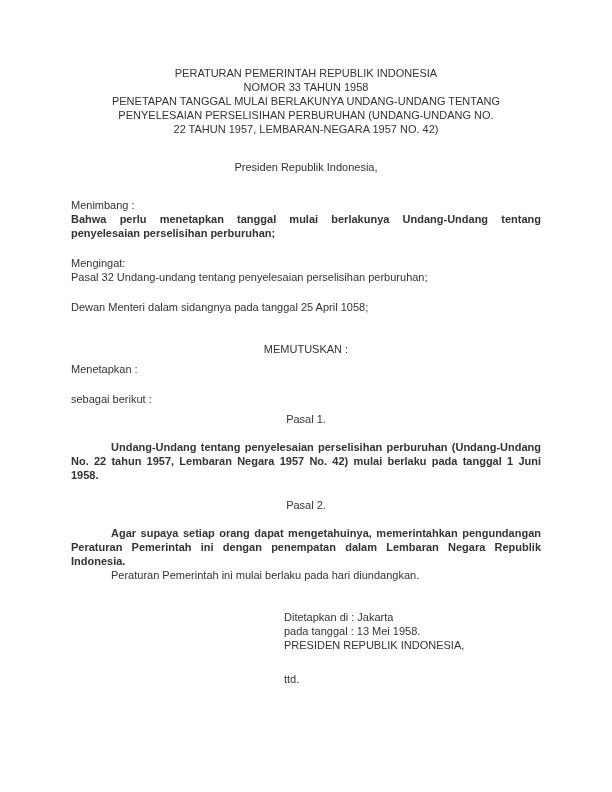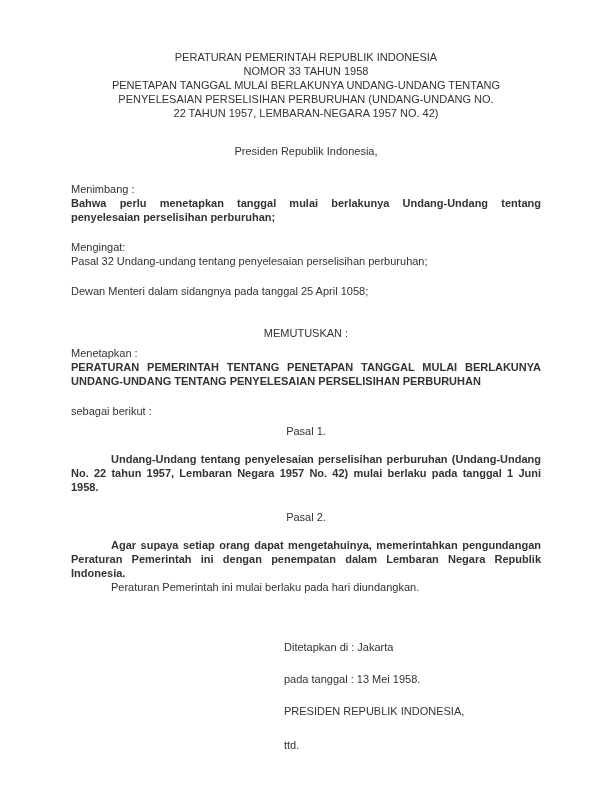--- a/index.html
+++ b/index.html
@@ -17,21 +17,21 @@
   .page {
     position: relative;
     width: 612px;
     height: 792px;
     background: #ffffff;
     overflow: hidden;
   }
   .content {
     position: absolute;
     left: 71px;
-    top: 50px;
+    top: 66px;
     width: 470px;
   }
   .ln {
     font-size: 11px;
     line-height: 14px;
     white-space: pre-wrap;
   }
   .center { text-align: center; }
   .just {
     text-align: justify;
@@ -42,21 +42,20 @@
   .gap-6 { height: 6px; }
   .gap-14 { height: 14px; }
   .gap-16 { height: 16px; }
   .gap-20 { height: 20px; }
   .gap-24 { height: 24px; }
   .gap-28 { height: 28px; }
   .sig {
     margin-left: 213px;
     font-size: 11px;
     line-height: 14px;
-    margin-top: 18px;
   }
   .ttd {
     margin-left: 213px;
     width: 170px;
     font-size: 11px;
     line-height: 14px;
   }
 </style>
 </head>
 <body>
@@ -97,21 +96,20 @@
     </div>
 
     <div class="gap-28"></div>
 
     <div class="ln center">MEMUTUSKAN :</div>
 
     <div class="gap-6"></div>
 
     <div>
       <div class="ln">Menetapkan :</div>
-      <div class="ln just">PERATURAN PEMERINTAH TENTANG PENETAPAN TANGGAL MULAI BERLAKUNYA UNDANG-UNDANG TENTANG PENYELESAIAN PERSELISIHAN PERBURUHAN</div>
     </div>
 
     <div class="gap-16"></div>
 
     <div class="ln">sebagai berikut :</div>
 
     <div class="gap-6"></div>
 
     <div>
       <div class="ln center">Pasal 1.</div>

